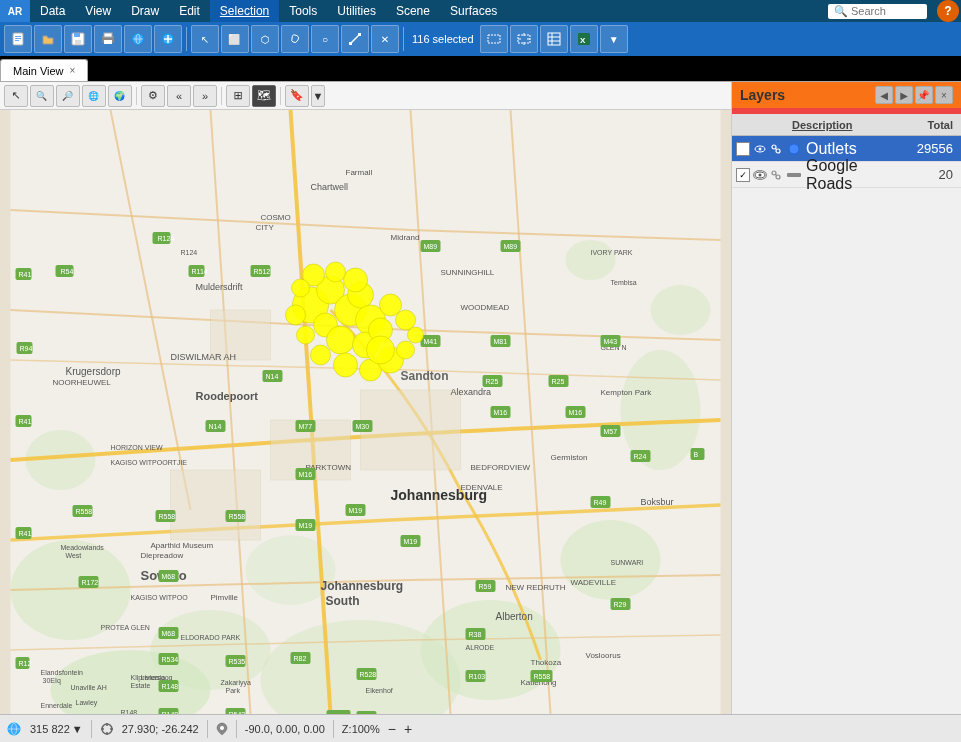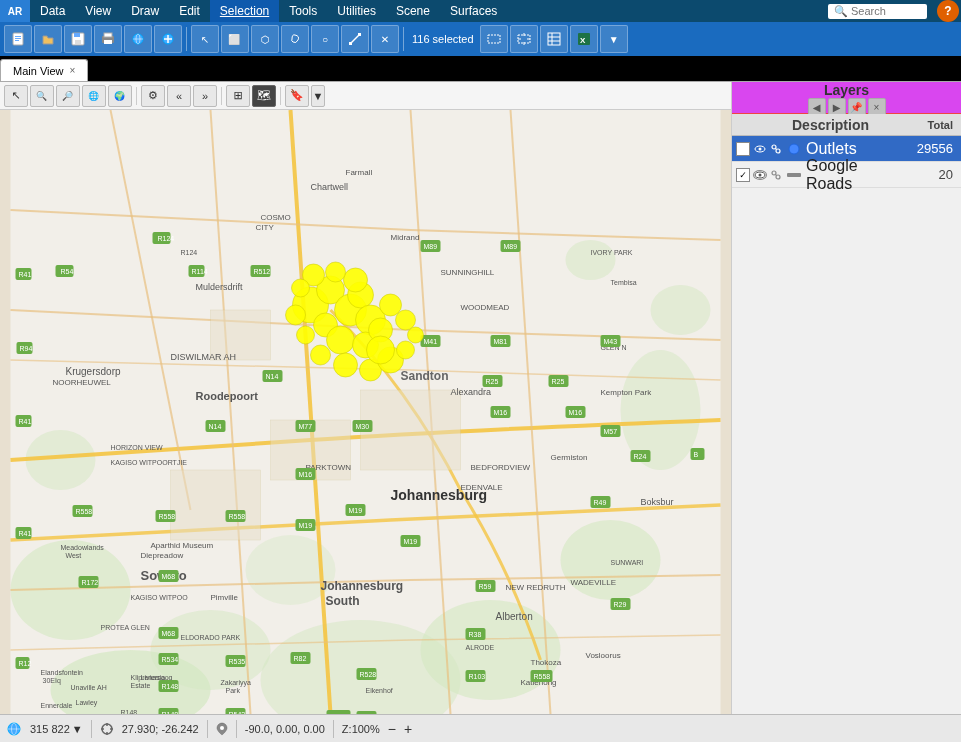--- a/index.html
+++ b/index.html
@@ -117,45 +117,44 @@
 
     
     #layers-panel {
       width: 230px;
       background: #f0f0f0;
       border-left: 1px solid #ccc;
       display: flex; flex-direction: column;
     }
     #layers-header {
       height: 32px;
-      background: #d946ef;
+      background: #f97316;
       display: flex; align-items: center;
       padding: 0 8px;
-      border-bottom: 1px solid #ef4444;
+      border-bottom: 6px solid #ef4444;
       justify-content: space-between;
-      flex-direction: column;
     }
     #layers-header .layers-title {
       font-size: 14px; font-weight: bold; color: #333;
     }
     #layers-header .header-btns {
       display: flex; gap: 2px;
     }
     .header-btn {
       width: 18px; height: 18px; background: #c0c0c0;
       border: 1px solid #aaa; border-radius: 2px;
       display: flex; align-items: center; justify-content: center;
       cursor: pointer; font-size: 10px; color: #555;
     }
     #layers-col-header {
       display: flex; background: #e0e0e0;
       border-bottom: 1px solid #bbb;
       height: 22px; align-items: center;
     }
-    .col-desc { flex: 1; padding-left: 60px; font-size: 14px; color: #444; font-weight: bold; }
+    .col-desc { flex: 1; padding-left: 60px; font-size: 11px; color: #444; font-weight: bold; text-decoration: underline; }
     .col-total { width: 50px; text-align: right; padding-right: 8px; font-size: 11px; color: #444; font-weight: bold; }
     #layers-list { flex: 1; overflow-y: auto; }
     .layer-row {
       display: flex; align-items: center; height: 26px;
       padding: 0 4px;
       border-bottom: 1px solid #ddd;
     }
     .layer-row.selected { background: #316ac5; color: white; }
     .layer-row.selected .layer-name { color: white; }
     .layer-check {

